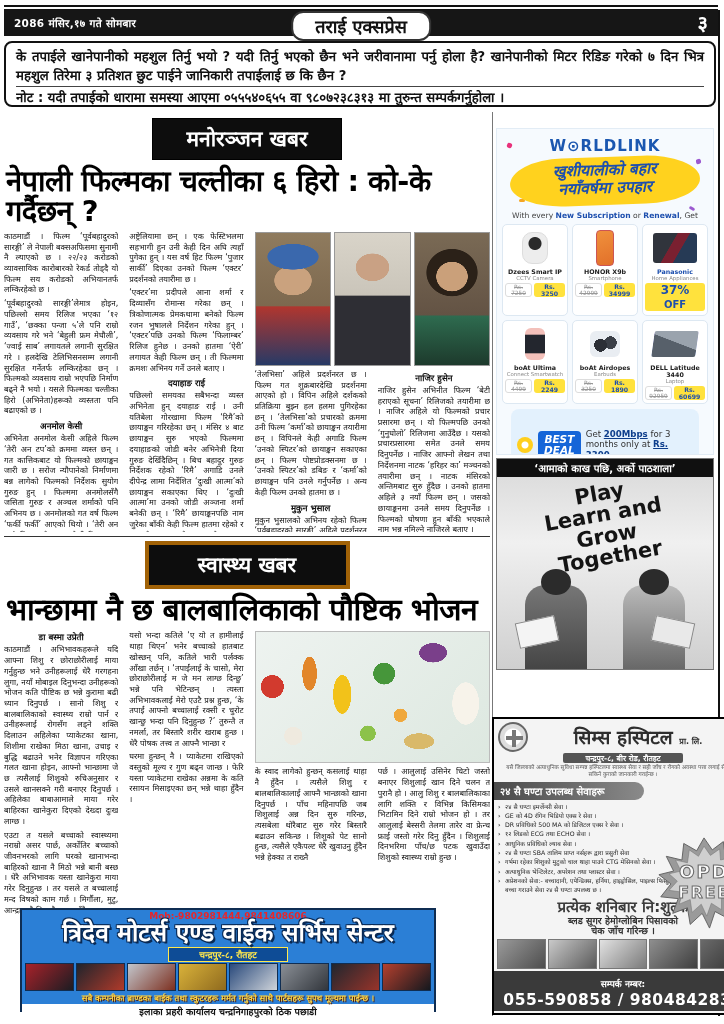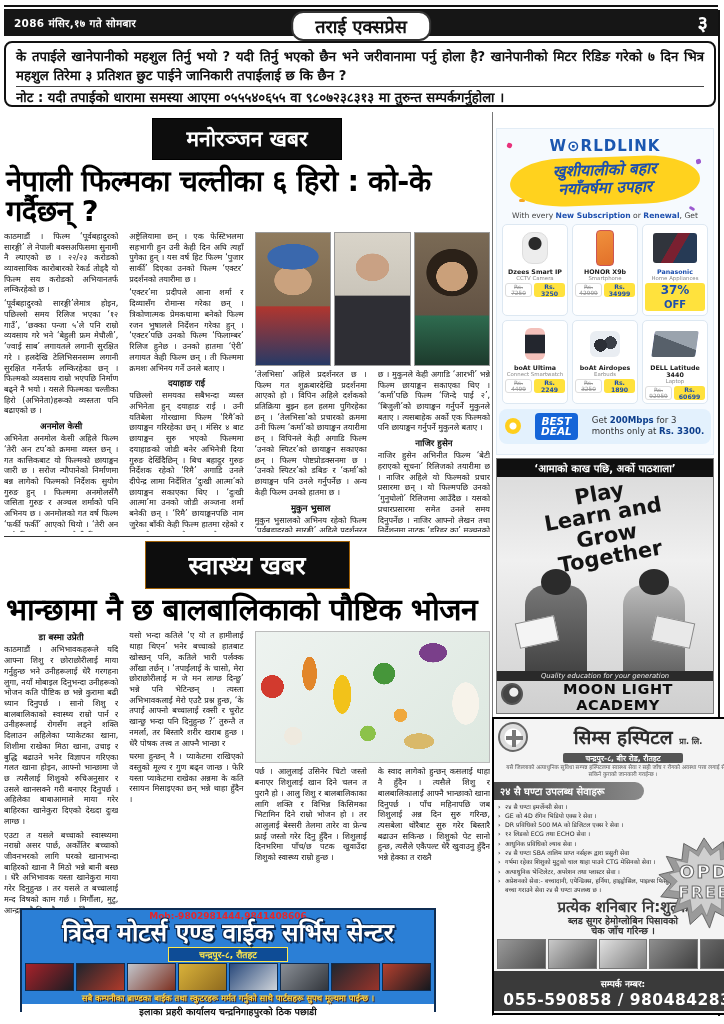--- a/index.html
+++ b/index.html
@@ -49,21 +49,21 @@
       radial-gradient(ellipse 17px 14px at 50% 26%, #c9a184 97%, transparent),
       linear-gradient(180deg, transparent 47%, #2e2e34 48%),
       linear-gradient(180deg,#d9d4c9,#b9b4a9); }
   .actor3 { background:
       radial-gradient(ellipse 16px 15px at 50% 33%, #caa07a 97%, transparent),
       radial-gradient(ellipse 26px 24px at 50% 30%, #2b2118 97%, transparent),
       linear-gradient(180deg, transparent 62%, #2e6b4f 63%, #1d3a2c 100%),
       linear-gradient(180deg,#7a6a55,#55453a); }
 
   .h-rule { height:1px; background:#333; margin:4px 0; }
-  .tag-health { width:205px; font-size:25px; padding:5px 0 7px; border:1px solid #a16207; }
+  .tag-health { width:205px; font-size:21px; padding:5px 0 7px; border:4px solid #a16207; }
 
   .veg { height:132px; margin-bottom:4px; border:1px solid #bbb; background:
       radial-gradient(circle 15px at 16% 80%, #efeadf 60%, transparent 61%),
       radial-gradient(circle 19px at 7% 42%, #d23a2e 60%, transparent 61%),
       radial-gradient(ellipse 15px 32px at 37% 48%, #f2c21a 60%, transparent 61%),
       radial-gradient(ellipse 12px 28px at 23% 32%, #e2862a 60%, transparent 61%),
       radial-gradient(circle 18px at 55% 32%, #46963a 60%, transparent 61%),
       radial-gradient(ellipse 23px 16px at 76% 16%, #7a3f8a 60%, transparent 61%),
       radial-gradient(ellipse 19px 30px at 90% 55%, #f7f3ea 70%, transparent 71%),
       radial-gradient(ellipse 25px 13px at 70% 84%, #d9b96a 60%, transparent 61%),
@@ -99,30 +99,30 @@
   .wl-old { font-size:5.8px; color:#999; text-decoration:line-through; border:1px solid #ddd; border-radius:3px; padding:0 2px; }
   .wl-new { font-size:6.2px; font-weight:800; color:#1d4fae; background:#ffe23d; border-radius:3px; padding:0 3px; }
   .wl-disc { font-size:12px; font-weight:800; color:#1d4fae; background:#ffe23d; display:inline-block; padding:0 4px; border-radius:3px; }
   .wl-disc small { font-size:10px; }
   .img-cam { width:26px; height:32px; background:radial-gradient(circle at 50% 35%, #2a2a2a 0 6px, #ededed 7px); border-radius:10px; border:1px solid #ddd; }
   .img-phone { width:18px; height:36px; background:linear-gradient(160deg,#f0913c,#e2702a); border-radius:4px; border:1px solid #c55; }
   .img-pan { width:44px; height:30px; background:linear-gradient(120deg,#30343c 40%,#7a2030 41% 60%,#263a55 61%); border-radius:3px; }
   .img-watch { width:20px; height:32px; background:linear-gradient(180deg,#f3c0ba 0 20%, #23262e 21% 79%, #f3c0ba 80%); border-radius:6px; }
   .img-buds { width:30px; height:26px; background:radial-gradient(circle 9px at 35% 55%, #2c2f36 70%, transparent 71%), radial-gradient(circle 9px at 68% 45%, #3a3e46 70%, transparent 71%), #e9edf2; border-radius:6px; }
   .img-laptop { width:44px; height:26px; background:linear-gradient(200deg,#9aa3ad 45%, #57606a 46%), linear-gradient(#6f49c9,#3a79d8); border-radius:2px; transform:skewX(-8deg); }
-  .wl-deal { margin:5px 2px 0; background:#e3f1fd; border-radius:8px; display:flex; align-items:center; gap:14px; padding:4px 6px; }
+  .wl-deal { margin:5px 14px 0; background:#e3f1fd; border-radius:8px; display:flex; align-items:center; gap:5px; padding:20px 6px; }
   .wl-flower { width:16px; height:16px; border-radius:50%; background:radial-gradient(circle, #fff 0 3px, #ffcf1e 4px); flex:0 0 auto; }
   .wl-deal-badge { background:#1565d8; color:#fff; font-weight:800; font-size:10.5px; font-style:italic; line-height:1.0; padding:3px 6px; border-radius:4px; text-align:center; }
   .wl-deal-text { font-size:8.6px; color:#333; line-height:1.25; }
-  .wl-deal-text b { color:#0d3e8c; }
+  .wl-deal-text b { color:#0d3e8c;text-decoration:underline; }
   .wl-foot { display:flex; justify-content:space-between; padding:16px 8px 0; font-size:8.2px; color:#1b57b0; font-weight:700; }
   .dot { position:absolute; border-radius:2px; }
 
   
-  .acad { position:absolute; left:496px; top:458px; width:218px; height:256px; border:1px solid #777;
+  .acad { position:absolute; left:496px; top:458px; width:218px; height:212px; border:1px solid #777;
           background:linear-gradient(180deg,#d8d8d8,#f0f0f0 40%,#cfcfcf); overflow:hidden; }
   .ac-band { background:#101010; color:#fff; font-weight:800; font-size:10.2px; text-align:center; padding:2px 0; }
   .ac-slogan { margin:6px auto 0; width:150px; transform:rotate(-10deg); font-weight:800; font-size:21px; line-height:1.02;
                text-align:center; white-space:pre-line; color:#141414; }
   .ac-photo { position:relative; height:108px; margin-top:-6px; }
   .kid { position:absolute; bottom:0; width:62px; height:86px; background:linear-gradient(#777,#444); border-radius:20px 20px 0 0; }
   .kid.k1 { left:28px; } .kid.k2 { right:28px; background:linear-gradient(#bbb,#666); }
   .khead { position:absolute; top:-16px; left:16px; width:30px; height:26px; background:#2b2b2b; border-radius:50%; }
   .kbook { position:absolute; bottom:26px; width:40px; height:26px; background:#f4f4f4; border:1px solid #888; transform:rotate(-12deg); }
   .k2 .kbook { transform:rotate(12deg); background:#e9e9e9; }
@@ -200,21 +200,20 @@
         <div class="actor actor2"></div>
         <div class="actor actor3"></div>
       </div>
       <div class="cols" style="flex:1;">
         <div class="col">
             <div class="para">‘तेलभिसा’ अहिले प्रदर्शनरत छ । फिल्म गत शुक्रबारदेखि प्रदर्शनमा आएको हो । विपिन अहिले दर्शकको प्रतिक्रिया बुझ्न हल हलमा पुगिरहेका छन् । ‘तेलभिसा’को प्रचारको क्रममा उनी फिल्म ‘कर्मा’को छायाङ्कन तयारीमा छन् । विपिनले केही अगाडि फिल्म ‘उनको स्पिटर’को छायाङ्कन सकाएका छन् । फिल्म पोष्टप्रोडक्सनमा छ । ‘उनको स्पिटर’को डबिङ र ‘कर्मा’को छायाङ्कन पनि उनले गर्नुपर्नेछ । अन्य केही फिल्म उनको हातमा छ ।</div>
             <div class="subhead">मुकुन भुसाल</div>
             <div class="para">मुकुन भुसालको अभिनय रहेको फिल्म ‘पूर्वबहादुरको सारङ्गी’ अहिले प्रदर्शनरत छ । फिल्मले ४३ करोडभन्दा बढी आम्दानी स्वदेशमा मात्र गरेको छ । मुकुन ‘पूर्वबहादुरको सारङ्गी’को प्रचार र फिल्म ‘कर्मा’को क्रममा छन् । छिट्टै छायाङ्कनमा निस्कने तयारीमा रहेको ‘कर्मा’को अहिले प्रक्षेपण भइरहेको</div>
           </div>
         <div class="col">
-            <div class="para">छ । मुकुनले केही अगाडि ‘आरभी’ भन्ने फिल्म छायाङ्कन सकाएका थिए । ‘कर्मा’पछि फिल्म ‘जिन्दे पाई २’, ‘बिजुली’को छायाङ्कन गर्नुपर्ने मुकुनले बताए । त्यसबाहेक अर्को एक फिल्मको पनि छायाङ्कन गर्नुपर्ने मुकुनले बताए ।</div>
             <div class="subhead">नाजिर हुसेन</div>
             <div class="para">नाजिर हुसेन अभिनीत फिल्म ‘बेटी हराएको सूचना’ रिलिजको तयारीमा छ । नाजिर अहिले यो फिल्मको प्रचार प्रसारमा छन् । यो फिल्मपछि उनको ‘गुनुघोलो’ रिलिजमा आउँदैछ । यसको प्रचारप्रसारमा समेत उनले समय दिनुपर्नेछ । नाजिर आफ्नो लेखन तथा निर्देशनमा नाटक ‘हरिहर का’ मञ्चनको तयारीमा छन् । नाटक मंसिरको अन्तिमबाट सुरु हुँदैछ । उनको हातमा अहिले ३ नयाँ फिल्म छन् । जसको छायाङ्कनमा उनले समय दिनुपर्नेछ । फिल्मको घोषणा हुन बाँकी भएकाले नाम भन्न नमिल्ने नाजिरले बताए ।</div>
           </div>
       </div>
     </div>
   </div>
 
   <div class="h-rule"></div>
 
   <div class="section-tag tag-health">स्वास्थ्य खबर</div>
@@ -229,24 +228,24 @@
         </div>
     </div>
     <div class="col">
         <div class="para">यसो भन्दा कतिले ‘ए यो त हामीलाई थाहा थिएन’ भनेर बच्चाको हातबाट खोस्छन् पनि, कतिले भारी पर्लक्क आँखा तर्छन् । ‘तपाईंलाई के चासो, मेरा छोराछोरीलाई म जे मन लाग्छ दिन्छु’ भन्ने पनि भेटिन्छन् । त्यस्ता अभिभावकलाई मेरो एउटै प्रश्न हुन्छ, ‘के तपाईं आफ्नो बच्चालाई रक्सी र चुरोट खान्छु भन्दा पनि दिनुहुन्छ ?’ तुरुन्तै त नमर्ला, तर बिस्तारै शरीर खराब हुन्छ । धेरै पोषक तत्त्व त आफ्नै भान्छा र</div>
         <div class="para">घरमा हुन्छन् नै । प्याकेटमा राखिएको वस्तुको मूल्य र गुण बढ्न जान्छ । फेरि यस्ता प्याकेटमा राखेका अन्नमा के कति रसायन मिसाइएका छन् भन्ने थाहा हुँदैन ।</div>
       </div>
     <div class="col2x">
       <div class="veg"></div>
       <div class="cols" style="flex:1;">
         <div class="col">
-            <div class="para">पर्छ । आलुलाई उसिनेर चिटो जस्तो बनाएर शिशुलाई खान दिने चलन त पुरानै हो । आलु शिशु र बालबालिकाका लागि शक्ति र विभिन्न किसिमका भिटामिन दिने राम्रो भोजन हो । तर आलुलाई बेस्सरी तेलमा तारेर वा फ्रेन्च फ्राई जस्तो गरेर दिनु हुँदैन । शिशुलाई दिनभरिमा पाँच/छ पटक खुवाउँदा शिशुको स्वास्थ्य राम्रो हुन्छ ।</div>
+            <div class="para">के स्वाद लागेको हुन्छन् कसलाई थाहा नै हुँदैन । त्यसैले शिशु र बालबालिकालाई आफ्नै भान्छाको खाना दिनुपर्छ । पाँच महिनापछि जब शिशुलाई अन्न दिन सुरु गरिन्छ, त्यसबेला थोरैबाट सुरु गरेर बिस्तारै बढाउन सकिन्छ । शिशुको पेट सानो हुन्छ, त्यसैले एकैपल्ट धेरै खुवाउनु हुँदैन भन्ने हेक्का त राख्नै</div>
           </div>
         <div class="col">
-            <div class="para">के स्वाद लागेको हुन्छन् कसलाई थाहा नै हुँदैन । त्यसैले शिशु र बालबालिकालाई आफ्नै भान्छाको खाना दिनुपर्छ । पाँच महिनापछि जब शिशुलाई अन्न दिन सुरु गरिन्छ, त्यसबेला थोरैबाट सुरु गरेर बिस्तारै बढाउन सकिन्छ । शिशुको पेट सानो हुन्छ, त्यसैले एकैपल्ट धेरै खुवाउनु हुँदैन भन्ने हेक्का त राख्नै</div>
+            <div class="para">पर्छ । आलुलाई उसिनेर चिटो जस्तो बनाएर शिशुलाई खान दिने चलन त पुरानै हो । आलु शिशु र बालबालिकाका लागि शक्ति र विभिन्न किसिमका भिटामिन दिने राम्रो भोजन हो । तर आलुलाई बेस्सरी तेलमा तारेर वा फ्रेन्च फ्राई जस्तो गरेर दिनु हुँदैन । शिशुलाई दिनभरिमा पाँच/छ पटक खुवाउँदा शिशुको स्वास्थ्य राम्रो हुन्छ ।</div>
           </div>
       </div>
     </div>
   </div>
 </div>
 
 <div class="tridev">
   <div class="td-mob">Mob:-9802981444,9841408606</div>
   <div class="td-title">त्रिदेव मोटर्स एण्ड वाईक सर्भिस सेन्टर</div>
   <div class="td-loc">चन्द्रपुर-८, रौतहट</div>

